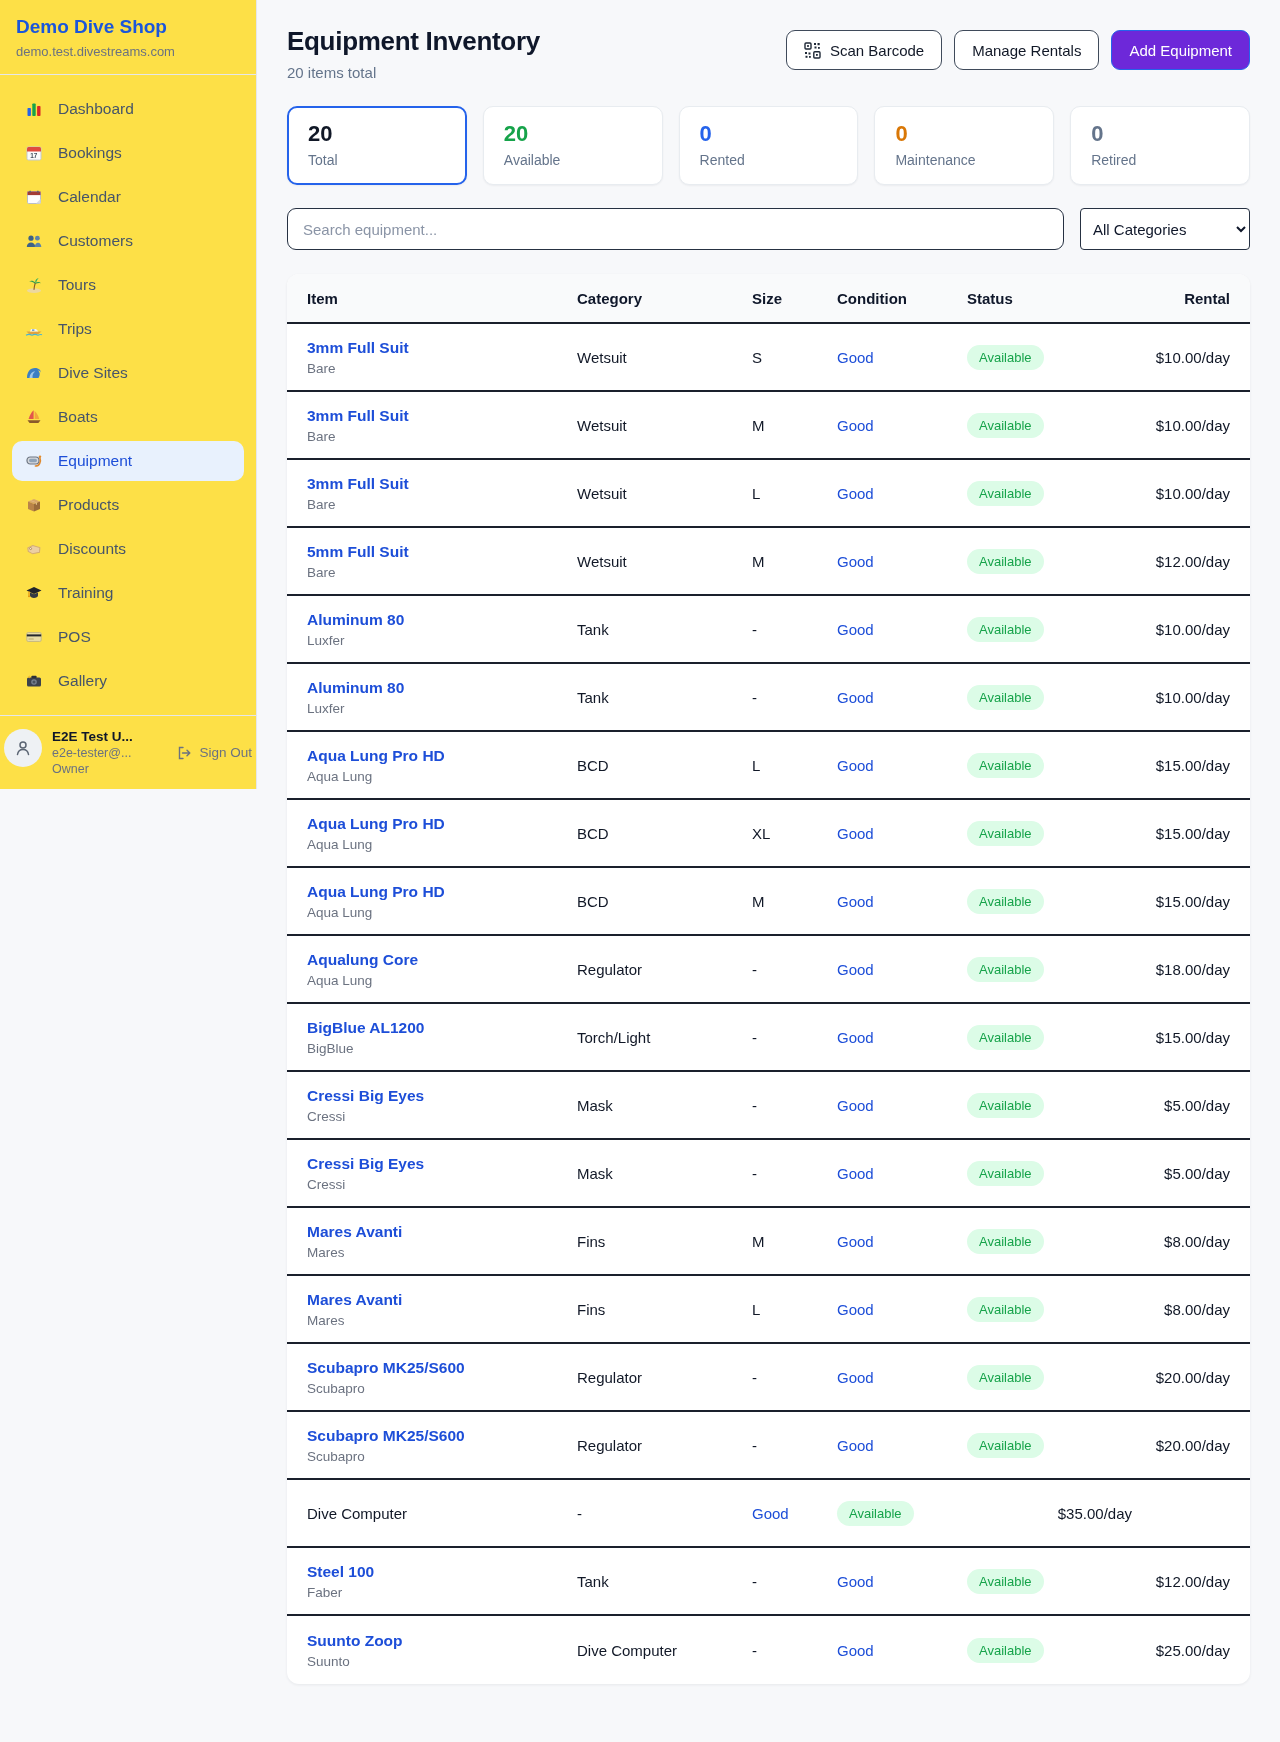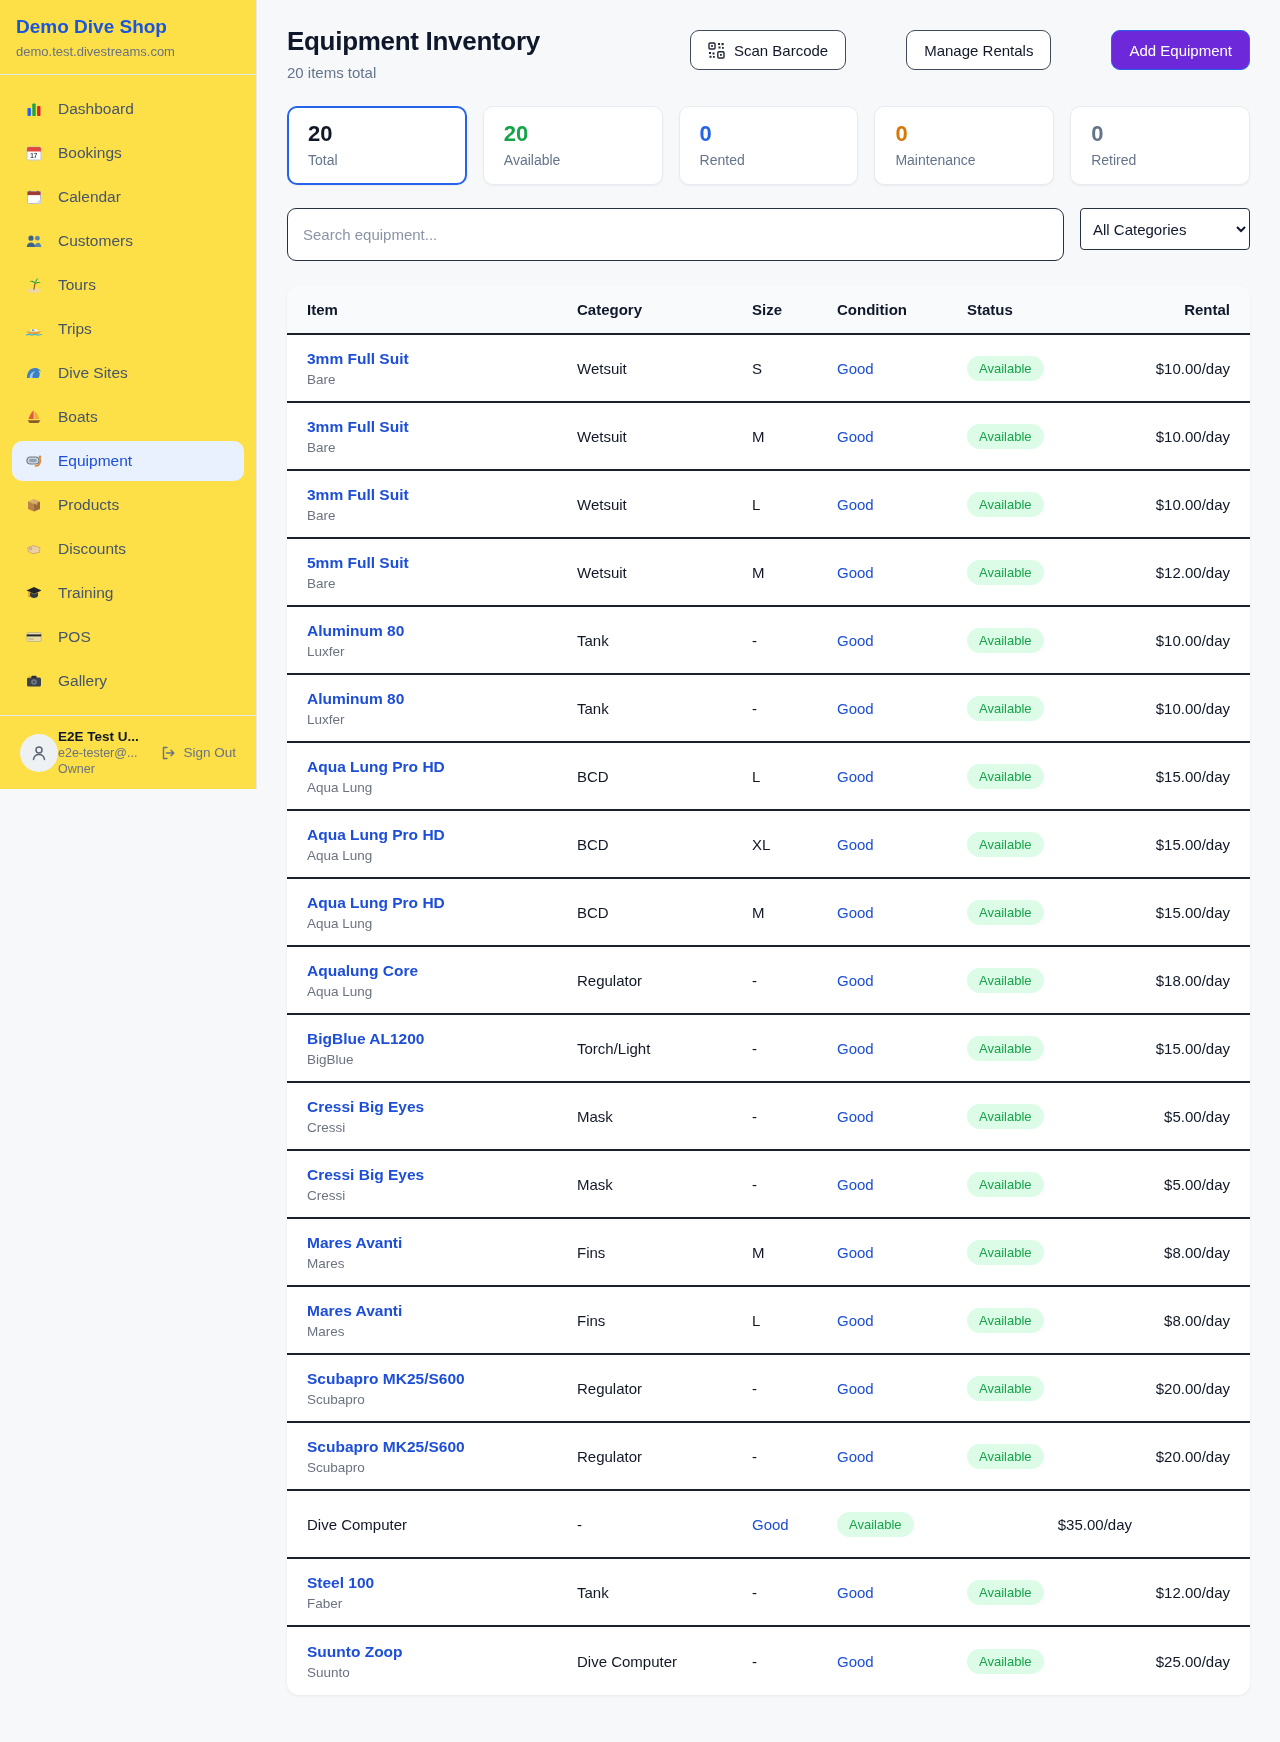--- a/index.html
+++ b/index.html
@@ -19,57 +19,57 @@
   .brand-domain { color:#6b7280; font-size:13px; margin-top:6px; }
   .nav { padding:14px 12px 10px; }
   .nav-item {
     display:flex; align-items:center; gap:14px; height:40px; padding:0 12px;
     margin-bottom:4px; border-radius:10px; cursor:pointer;
     color:#475569; font-size:15.5px;
   }
   .nav-item.active { background:#e8f1fd; color:#1d4ed8; font-weight:500; }
   .nav-icon { width:20px; height:18px; display:flex; align-items:center; justify-content:center; flex:0 0 20px; }
   .side-footer {
-    border-top:1px solid #e5e7eb; padding:13px 20px; display:flex; align-items:center; 
+    border-top:1px solid #e5e7eb; padding:13px 4px; display:flex; gap:10px;
   }
   .avatar {
     width:38px; height:38px; border-radius:50%; background:#eef1f4; flex:0 0 38px;
     display:flex; align-items:center; justify-content:center;
   }
   .user-info { min-width:0; width:96px; }
   .user-name { font-size:13.5px; font-weight:bold; color:#0f172a; white-space:nowrap; overflow:hidden; }
   .user-email, .user-role { font-size:12.5px; color:#6b7280; white-space:nowrap; overflow:hidden; margin-top:2px; }
   .signout { margin-left:auto; display:flex; align-items:center; gap:7px; color:#6b7280; font-size:13.5px; cursor:pointer; white-space:nowrap; }
   
   .main { margin-left:257px; padding:26px 30px 0; }
   .page-header { display:flex; justify-content:space-between; align-items:flex-start; }
   .page-title { font-size:26px; font-weight:bold; color:#0f172a; letter-spacing:-0.3px; }
   .page-subtitle { font-size:15px; color:#64748b; margin-top:7px; }
   .actions { display:flex; gap:12px; margin-top:4px; }
   .btn {
     height:40px; padding:0 17px; border-radius:9px; background:#fff;
     border:1px solid #3f4a5a; font-size:15px; color:#111827; font-weight:500;
-    display:flex; align-items:center; gap:9px; cursor:pointer; font-family:inherit;margin-left:48px;
+    display:flex; align-items:center; gap:9px; cursor:pointer; font-family:inherit;
   }
   .btn-primary { background:#6d28d9; border-color:#2563eb; color:#fff; }
   
   .stats { display:flex; gap:16px; margin-top:25px; }
   .stat-card {
     flex:1; background:#fff; border:1px solid #e8ecf0; border-radius:10px;
     padding:14px 20px 16px; box-shadow:0 1px 2px rgba(16,24,40,.05); cursor:pointer;
   }
   .stat-card.active { border:2px solid #2563eb; padding:13px 19px 15px; }
   .stat-value { font-size:22px; font-weight:bold; }
   .stat-label { font-size:14px; color:#64748b; margin-top:5px; }
   .v-dark{color:#111827;} .v-green{color:#16a34a;} .v-blue{color:#2563eb;}
   .v-orange{color:#d97706;} .v-gray{color:#64748b;}
   
   .filters { display:flex; gap:16px; margin-top:23px; }
   .search-input {
-    flex:1; height:53px; border:1px solid #263142; border-radius:9px; background:#fff;
+    flex:1; height:42px; border:1px solid #263142; border-radius:9px; background:#fff;
     padding:0 15px; font-size:15px; color:#111827; font-family:inherit; outline:none;
   }
   .search-input::placeholder { color:#8a94a6; }
   .category-select {
     width:170px; height:42px; border:1px solid #263142; border-radius:4px; background:#fff;
     font-size:15px; color:#0f172a; padding:0 8px; font-family:inherit; outline:none;
   }
   
   .table-card {
     margin:24px 0 30px; background:#fff; border-radius:12px; overflow:hidden;

